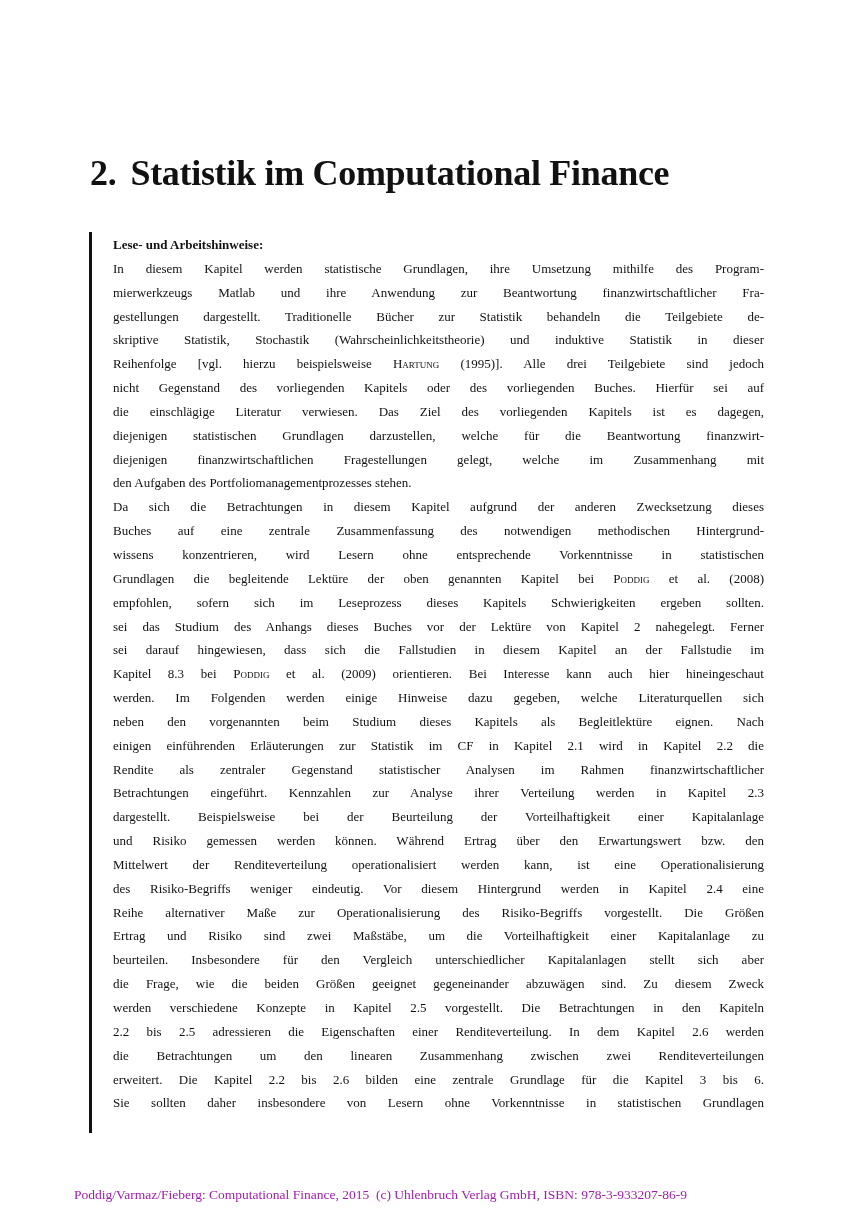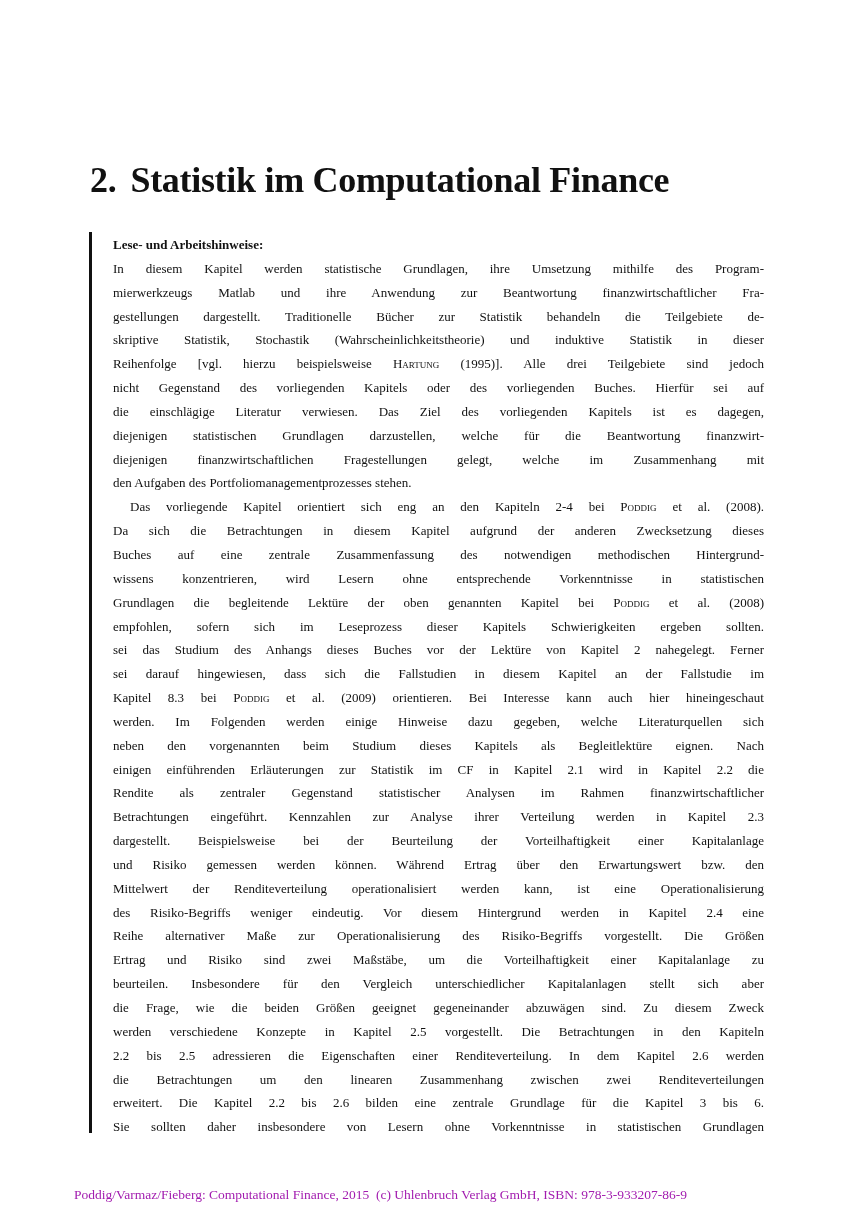--- a/index.html
+++ b/index.html
@@ -1,18 +1,18 @@
 <!DOCTYPE html>
 <html><head>
 <meta charset="utf-8">
 <style>
   html, body { margin: 0; padding: 0; background: #ffffff; }
   body { width: 867px; height: 1227px; position: relative; overflow: hidden; font-family: "Liberation Serif", "DejaVu Serif", serif; color: #111; }
   .chapter-title {
-    position: absolute; left: 90px; top: 159px; margin: 0;
+    position: absolute; left: 90px; top: 152px; margin: 0;
     font-size: 36px; font-weight: bold; letter-spacing: -0.3px; white-space: nowrap; font-family: Liberation Serif, serif;
   }
   .chapter-title .num { margin-right: 14px; }
   .box-bar {
     position: absolute; left: 89px; top: 232px; width: 3px; height: 901px; background: #111;
   }
   .box {
     position: absolute; left: 113px; top: 233px; width: 651px;
     font-size: 13px; line-height: 23.85px;
   }
@@ -43,26 +43,25 @@
     <span class="line">skriptive Statistik, Stochastik (Wahrscheinlichkeitstheorie) und induktive Statistik in dieser</span>
     <span class="line"><span>Reihenfolge [vgl. hierzu beispielsweise </span><span class="sc">Hartung</span><span> (1995)]. Alle drei Teilgebiete sind jedoch</span></span>
     <span class="line">nicht Gegenstand des vorliegenden Kapitels oder des vorliegenden Buches. Hierfür sei auf</span>
     <span class="line">die einschlägige Literatur verwiesen. Das Ziel des vorliegenden Kapitels ist es dagegen,</span>
     <span class="line">diejenigen statistischen Grundlagen darzustellen, welche für die Beantwortung finanzwirt-</span>
     <span class="line">diejenigen finanzwirtschaftlichen Fragestellungen gelegt, welche im Zusammenhang mit</span>
     <span class="line last">den Aufgaben des Portfoliomanagementprozesses stehen.</span>
   </div>
 
   <div>
-    <span class="line indent"><span>Das vorliegende Kapitel orientiert sich eng an den Kapiteln 2-4 bei </span><span class="sc">Poddig</span><span> et al. (2008).</span></span>
     <span class="line">Da sich die Betrachtungen in diesem Kapitel aufgrund der anderen Zwecksetzung dieses</span>
     <span class="line">Buches auf eine zentrale Zusammenfassung des notwendigen methodischen Hintergrund-</span>
     <span class="line">wissens konzentrieren, wird Lesern ohne entsprechende Vorkenntnisse in statistischen</span>
     <span class="line"><span>Grundlagen die begleitende Lektüre der oben genannten Kapitel bei </span><span class="sc">Poddig</span><span> et al. (2008)</span></span>
-    <span class="line">empfohlen, sofern sich im Leseprozess dieser Kapitels Schwierigkeiten ergeben sollten.</span>
+    <span class="line">empfohlen, sofern sich im Leseprozess dieses Kapitels Schwierigkeiten ergeben sollten.</span>
     <span class="line">sei das Studium des Anhangs dieses Buches vor der Lektüre von Kapitel 2 nahegelegt. Ferner</span>
     <span class="line">sei darauf hingewiesen, dass sich die Fallstudien in diesem Kapitel an der Fallstudie im</span>
     <span class="line"><span>Kapitel 8.3 bei </span><span class="sc">Poddig</span><span> et al. (2009) orientieren. Bei Interesse kann auch hier hineingeschaut</span></span>
     <span class="line">werden. Im Folgenden werden einige Hinweise dazu gegeben, welche Literaturquellen sich</span>
     <span class="line">neben den vorgenannten beim Studium dieses Kapitels als Begleitlektüre eignen. Nach</span>
     <span class="line">einigen einführenden Erläuterungen zur Statistik im CF in Kapitel 2.1 wird in Kapitel 2.2 die</span>
     <span class="line">Rendite als zentraler Gegenstand statistischer Analysen im Rahmen finanzwirtschaftlicher</span>
     <span class="line">Betrachtungen eingeführt. Kennzahlen zur Analyse ihrer Verteilung werden in Kapitel 2.3</span>
     <span class="line">dargestellt. Beispielsweise bei der Beurteilung der Vorteilhaftigkeit einer Kapitalanlage</span>
     <span class="line">und Risiko gemessen werden können. Während Ertrag über den Erwartungswert bzw. den</span>

